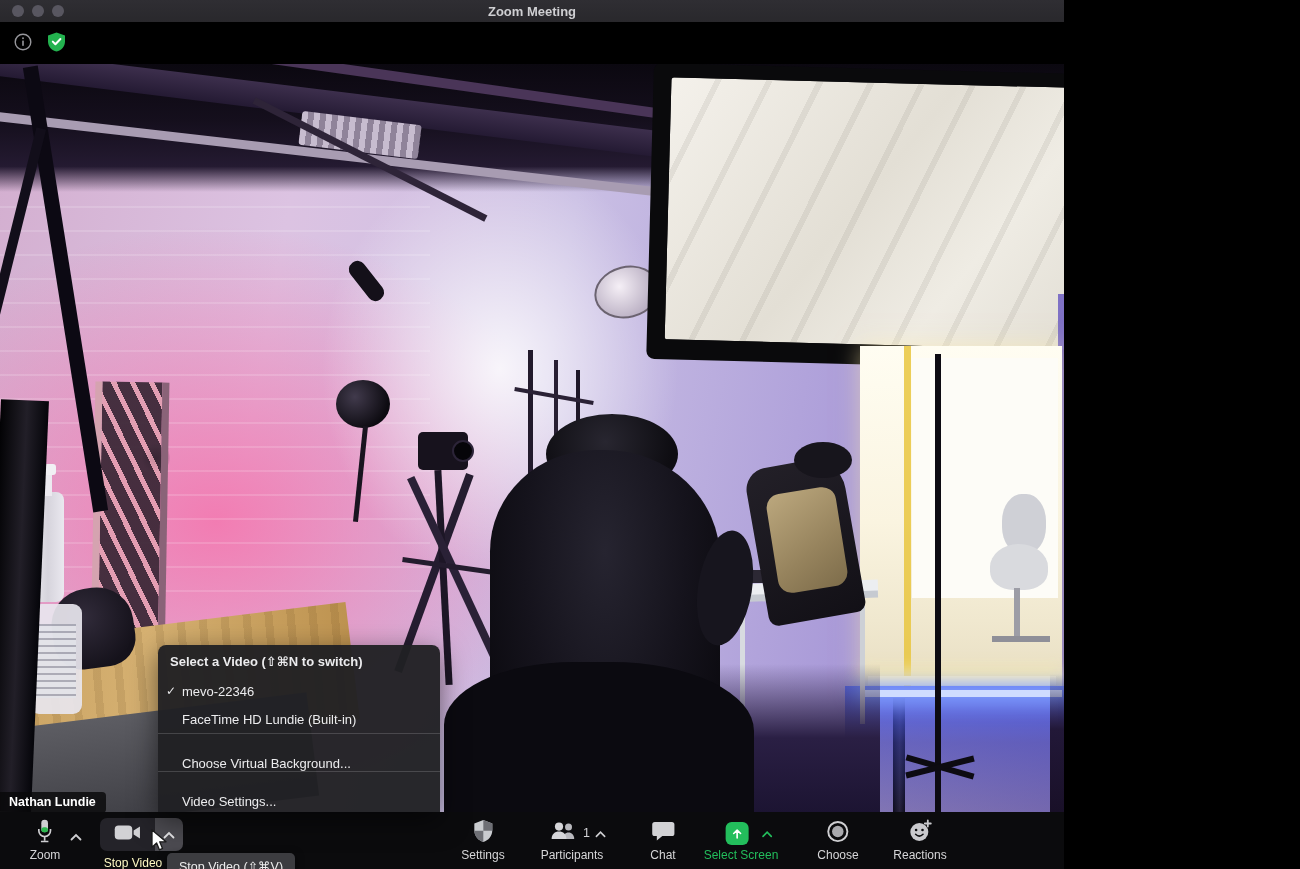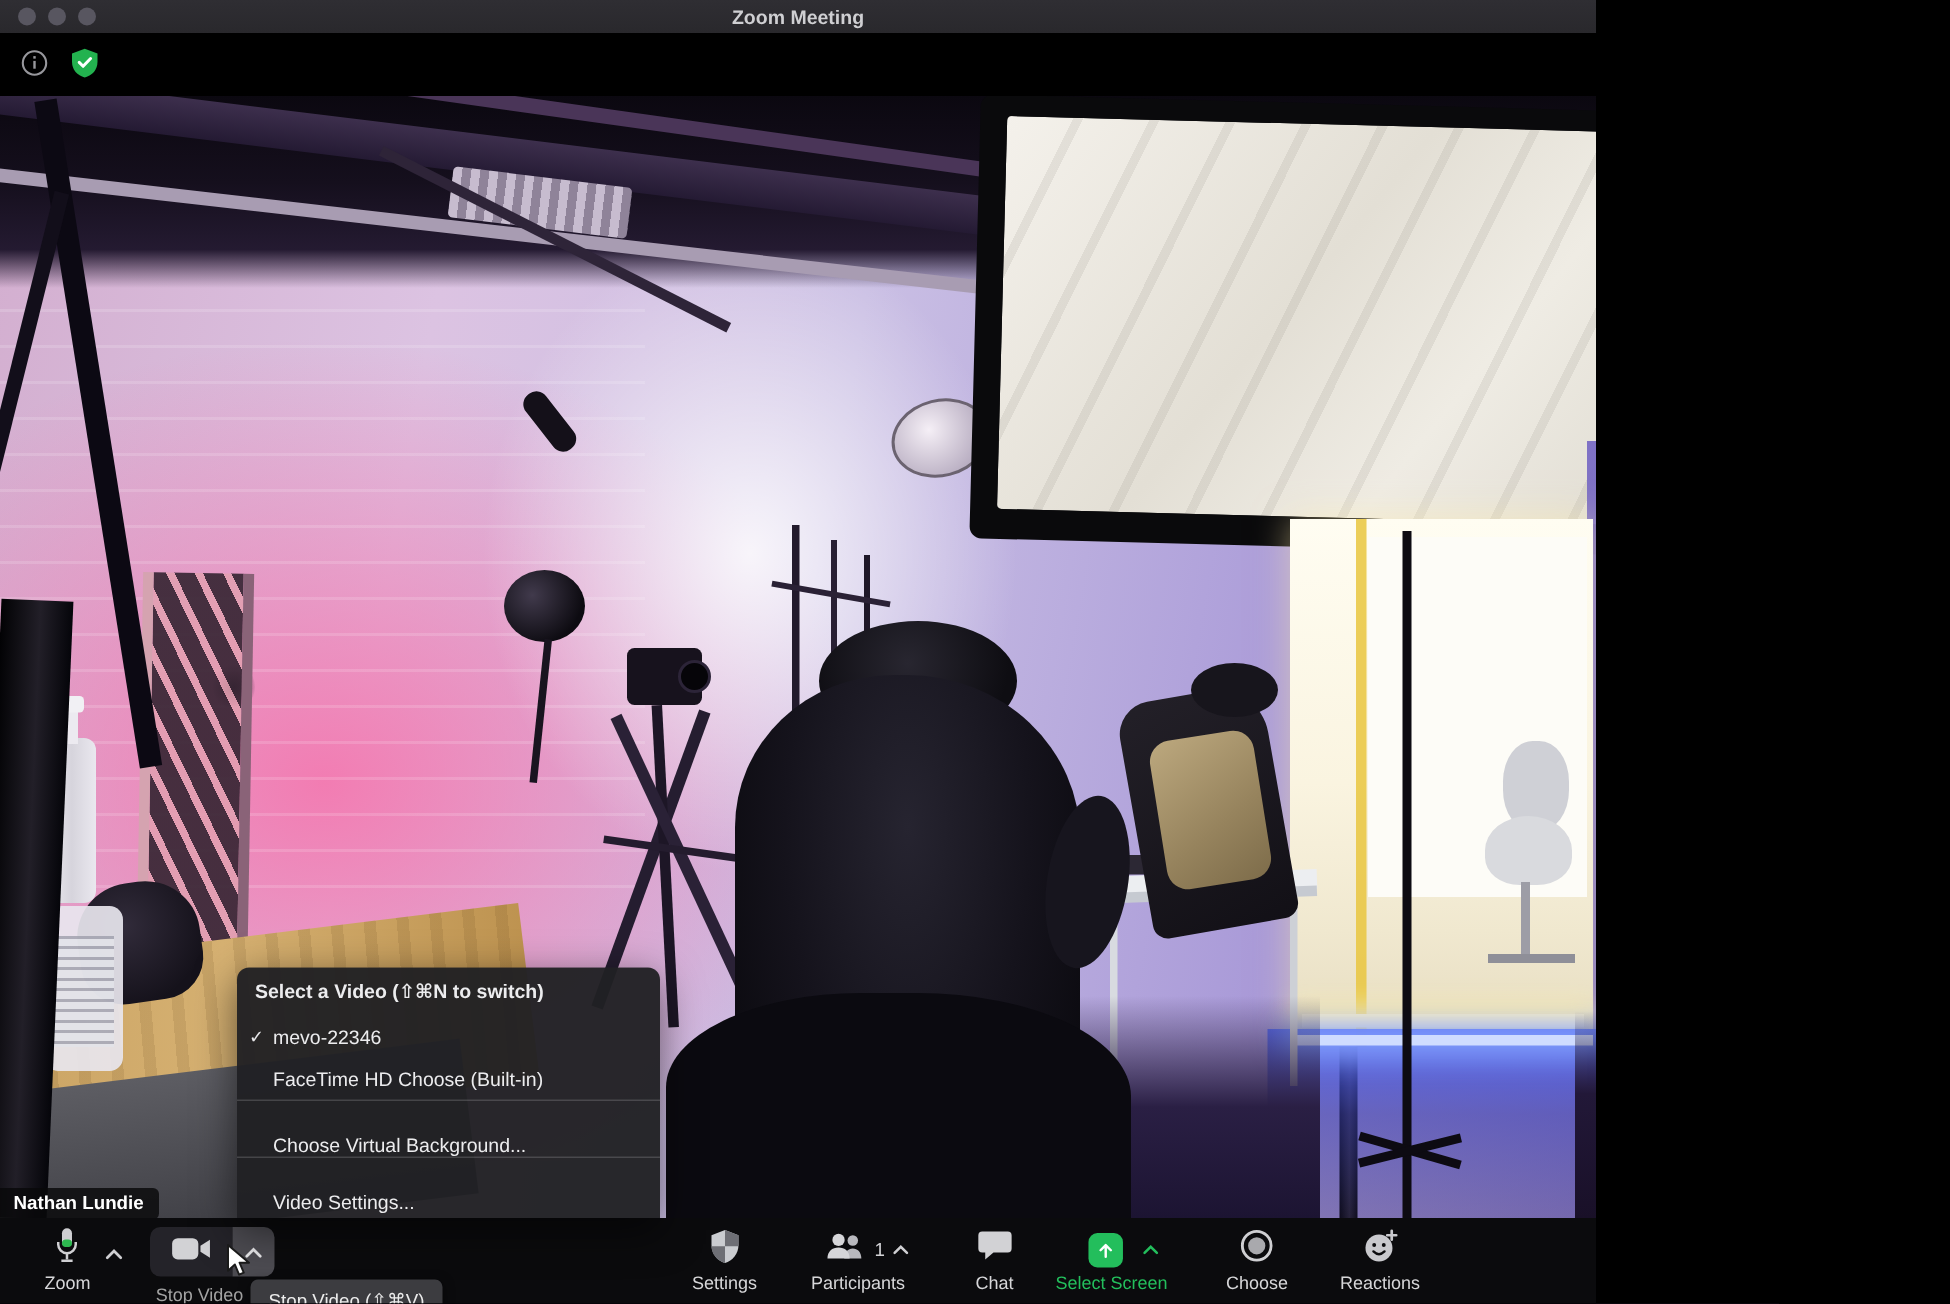--- a/index.html
+++ b/index.html
@@ -156,21 +156,21 @@
   .tb-item{position:absolute;top:0;height:57px;display:flex;flex-direction:column;align-items:center;
     padding-top:8px;transform:translateX(-50%);}
   .tb-iconrow{height:26px;display:flex;align-items:center;gap:5px;}
   .tb-label{margin-top:2px;font-size:12px;color:#d6d6d8;white-space:nowrap;}
   .tb-label.green{color:#23BE5C;}
   .count{font-size:12.5px;color:#d2d2d5;margin-left:1px;}
   .share-btn{width:23px;height:23px;border-radius:6px;background:#23BE5C;display:flex;align-items:center;justify-content:center;}
   .sv-group{position:absolute;left:100px;top:6px;height:33px;display:flex;z-index:31;}
   .sv-main{width:55px;background:#242329;border-radius:7px 0 0 7px;display:flex;align-items:center;justify-content:center;}
   .sv-chev{width:28px;background:#4c4b51;border-radius:0 7px 7px 0;display:flex;align-items:center;justify-content:center;}
-  .sv-label{position:absolute;left:133px;top:44px;transform:translateX(-50%);font-size:12px;color:#a3a3a3;white-space:nowrap;}
+  .sv-label{position:absolute;left:133px;top:44px;transform:translateX(-50%);font-size:12px;color:#fef9c3;white-space:nowrap;}
   .mute-chev{position:absolute;left:70px;top:15px;}
   .end-btn{position:absolute;left:1228px;top:19px;width:62px;height:30px;border:none;border-radius:8px;
     background:#C2352B;color:#fff;font-size:13px;font-weight:700;font-family:inherit;cursor:pointer;}
   
   .tooltip{position:absolute;left:167px;top:853px;z-index:60;background:#3c3c40;color:#ececec;
     font-size:12.5px;padding:6px 12px 8px;border-radius:5px;white-space:nowrap;box-shadow:0 2px 8px rgba(0,0,0,.5);}
   .cursor{position:absolute;left:150px;top:829px;z-index:70;}
 </style>
 </head>
 <body>
@@ -290,21 +290,21 @@
 
   <div class="name-label">Nathan Lundie</div>
 
   <div class="cam-menu">
     <div class="menu-header">Select a Video (⇧⌘N to switch)</div>
     <div class="menu-row">
       <span class="check">✓</span>
       <span>mevo-22346</span>
     </div>
     <div class="menu-row">
-      <span>FaceTime HD Choose (Built-in)</span>
+      <span>FaceTime HD Lundie (Built-in)</span>
     </div>
     <div class="menu-divider"></div>
     <div class="menu-action">
       <span>Choose Virtual Background...</span>
     </div>
     <div class="menu-divider"></div>
     <div class="menu-action">
       <span>Video Settings...</span>
     </div>
   </div>

